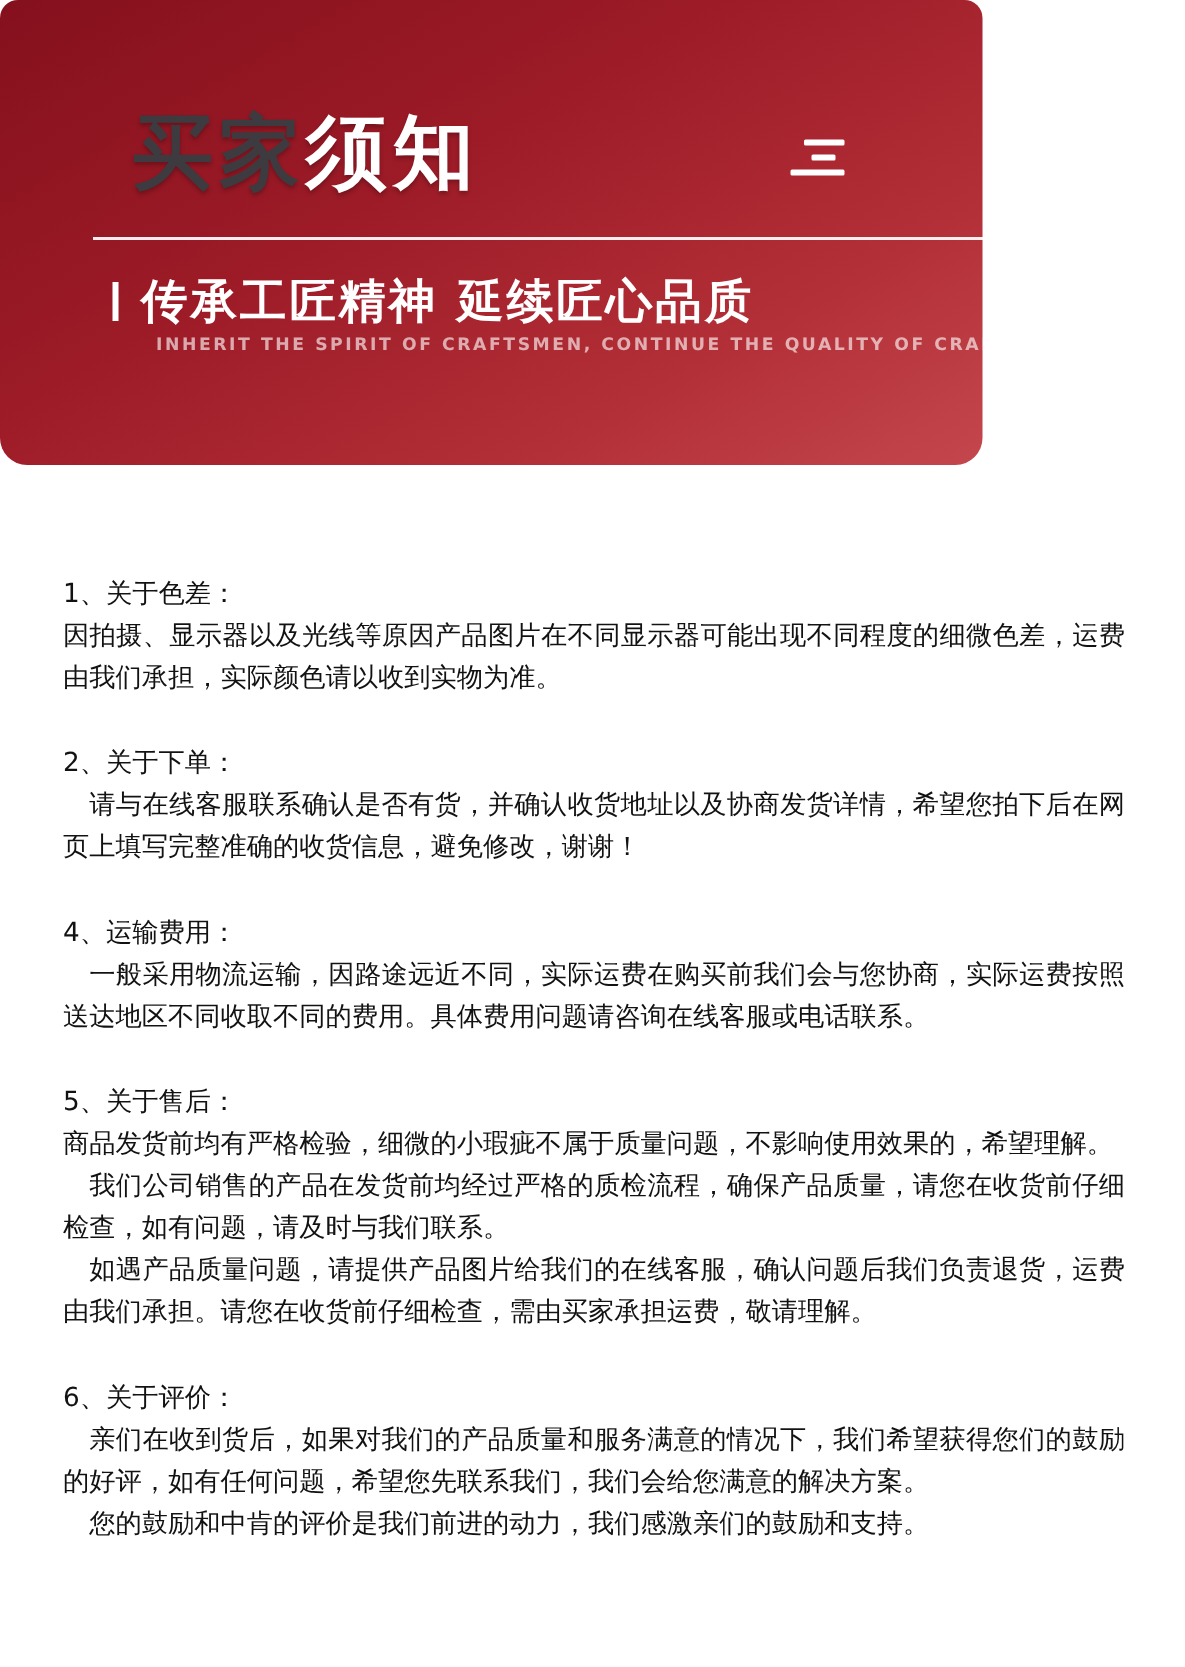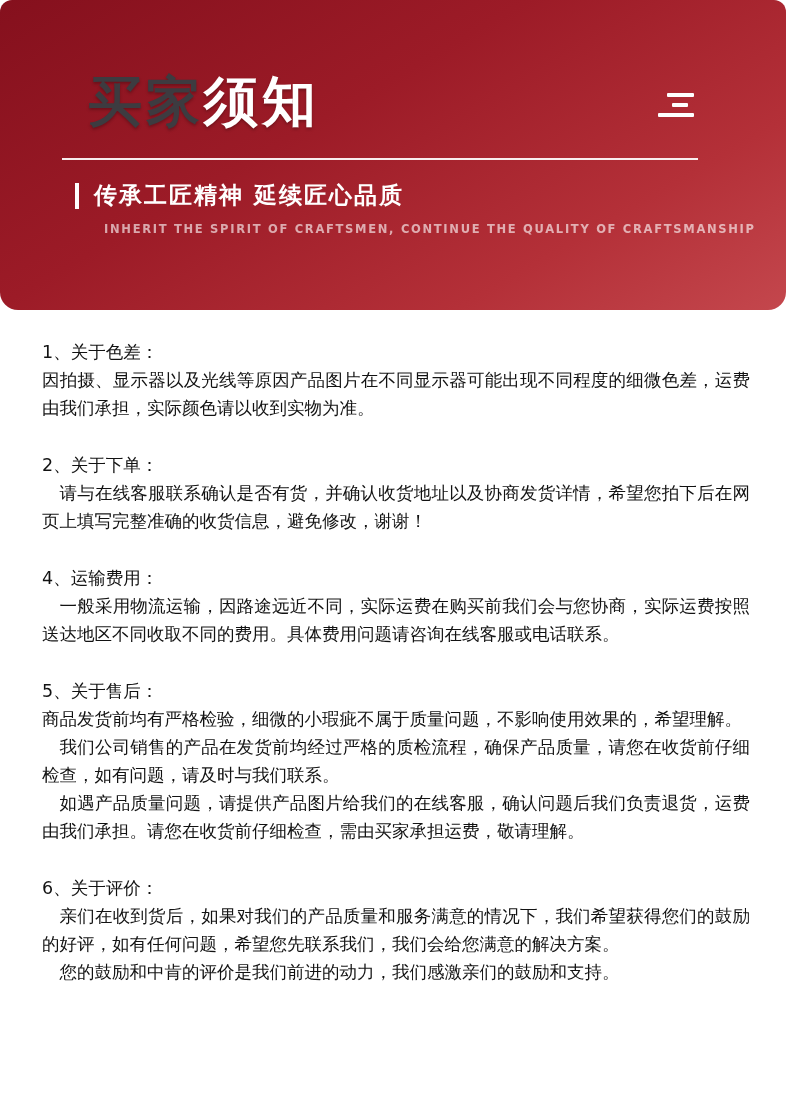--- a/index.html
+++ b/index.html
@@ -12,21 +12,21 @@
     position: relative;
     width: 790px;
     min-height: 1111px;
     background: #ffffff;
     overflow: hidden;
   }
 
   
   .banner {
     position: relative;
-    width: 786px;
+    width: 655px;
     height: 310px;
     background: linear-gradient(150deg, #85101d 0%, #9c1b27 40%, #b43038 75%, #c4474d 100%);
     border-radius: 12px 12px 18px 18px;
     box-sizing: border-box;
   }
   .banner-title {
     position: absolute;
     left: 88px;
     top: 72px;
     font-size: 54px;
@@ -69,41 +69,42 @@
     align-items: center;
   }
   .subtitle-bar {
     width: 4px;
     height: 26px;
     background: #ffffff;
     margin-right: 15px;
   }
   .subtitle-cn {
     color: #ffffff;
-    font-size: 23px;
+    font-size: 31px;
     font-weight: 700;
     letter-spacing: 2px;
     white-space: nowrap;
   }
   .banner-subtitle-en {
     position: absolute;
     left: 104px;
     top: 222px;
     color: rgba(255,255,255,0.62);
     font-size: 11.5px;
     font-weight: 700;
     letter-spacing: 1.7px;
     white-space: nowrap;
   }
 
   
   .content {
     box-sizing: border-box;
     padding: 28px 40px 40px 42px;
     color: #121212;
+    margin-top: 44px;
   }
   .notice-section { margin: 0 0 29px 0; }
   .notice-section:last-child { margin-bottom: 0; }
   .heading, .para {
     margin: 0;
     font-size: 17.5px;
     line-height: 1.6;
     color: #121212;
     text-align: justify;
   }

